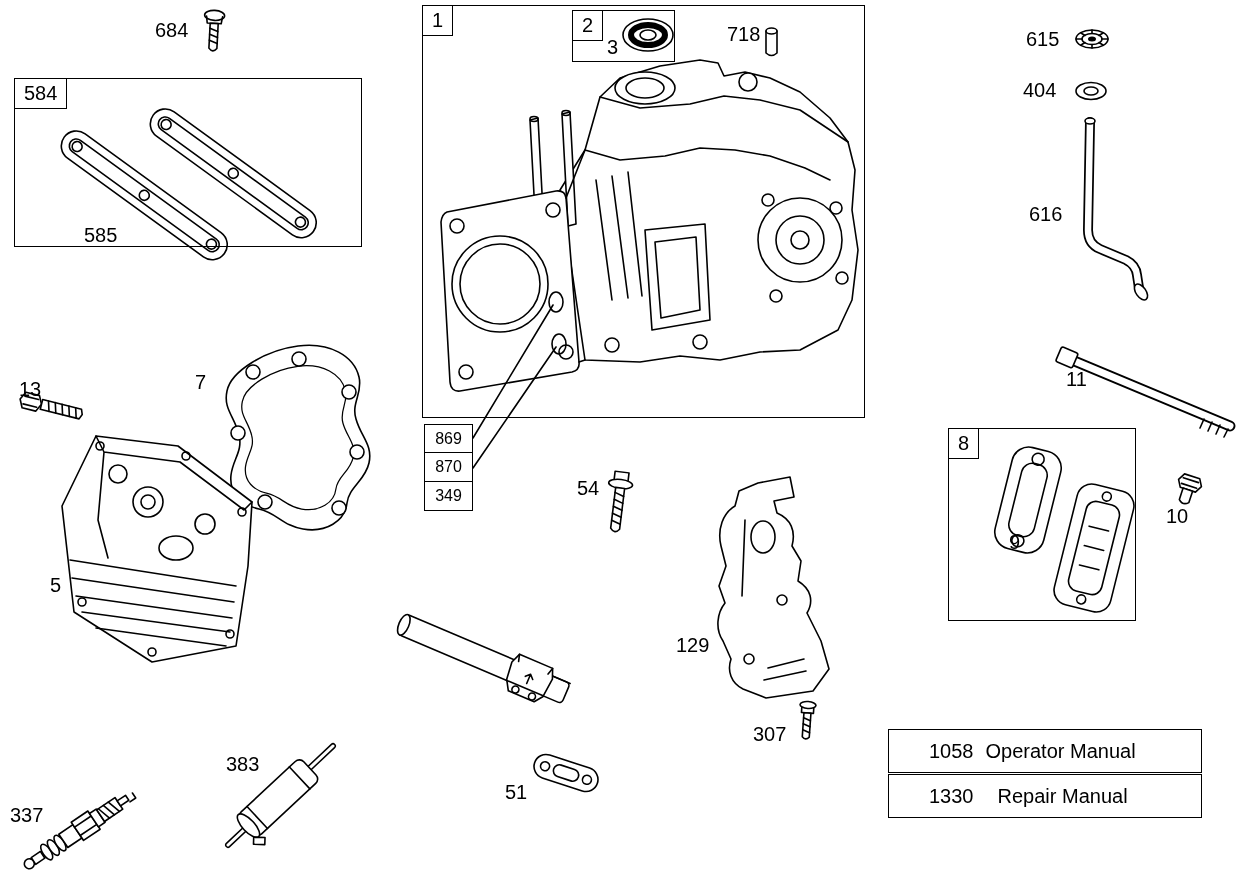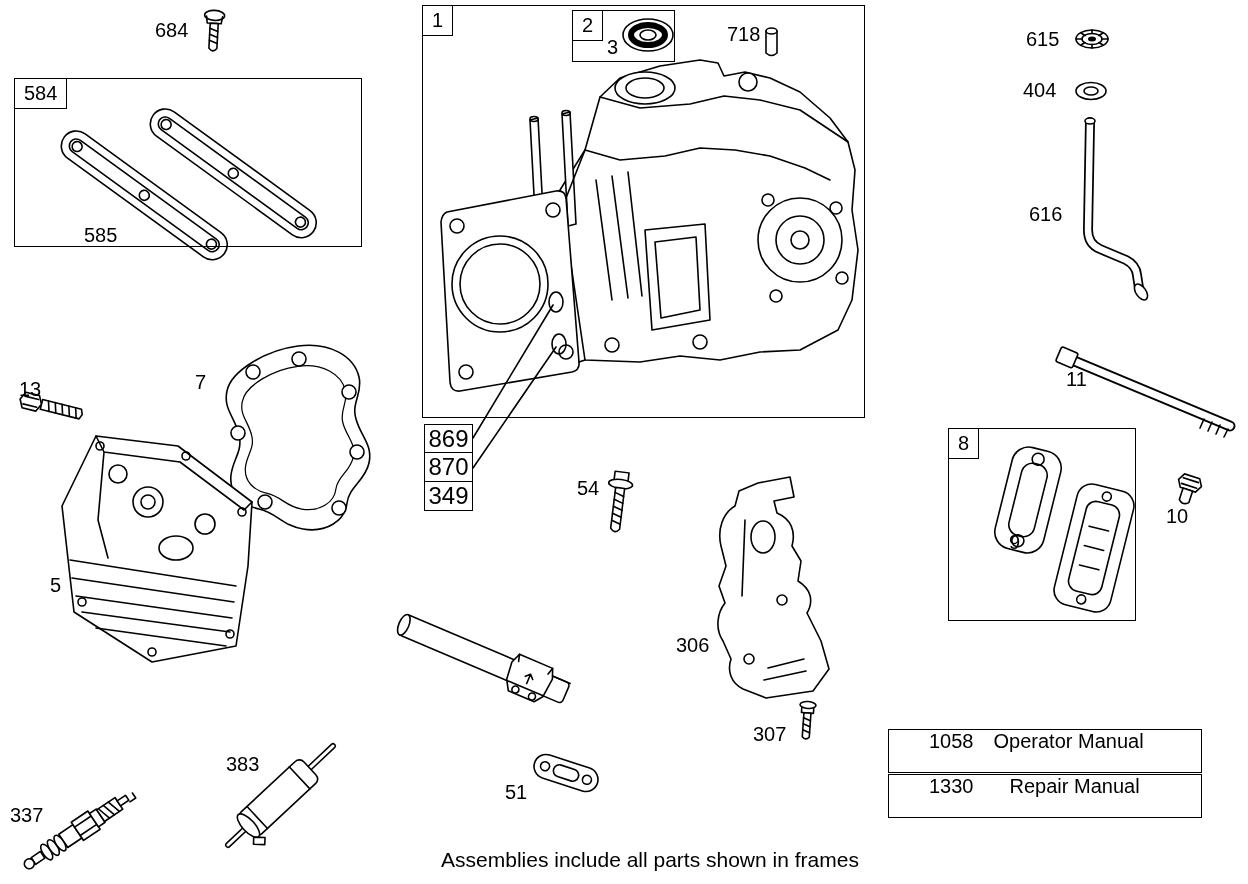--- a/index.html
+++ b/index.html
@@ -7,25 +7,25 @@
   .stage{position:absolute;left:0;top:0;width:1248px;height:884px;background:#fff}
   svg.art{position:absolute;left:0;top:0}
   .ln{stroke:#000;stroke-width:1.6;fill:none;stroke-linecap:round;stroke-linejoin:round}
   .fw{fill:#fff}
   .fd{fill:#000}
   .frame{position:absolute;border:1.6px solid #000;background:transparent}
   .corner{position:absolute;left:0;top:0;border-right:1.6px solid #000;border-bottom:1.6px solid #000;background:#fff;
           display:flex;align-items:center;justify-content:center;font-size:20px;padding:3px 9px;min-width:18px}
   .plabel{position:absolute;font-size:20px;white-space:nowrap}
   .callouts{position:absolute;left:424px;top:424px}
-  .numbox{width:49px;height:30px;border:1.6px solid #000;background:#fff;display:flex;align-items:center;justify-content:center;font-size:24px}
+  .numbox{width:49px;height:30px;border:1.6px solid #000;background:#fff;display:flex;align-items:center;justify-content:center;font-size:16px}
   .numbox + .numbox{margin-top:-1.6px}
-  .manual{position:absolute;height:44px;width:314px;border:1.6px solid #000;background:#fff;display:flex;align-items:flex-start;font-size:20px;padding-left:40px}
-  .mtitle{margin-left:20px}
-  .manual.second .mtitle{margin-left:36px}
+  .manual{position:absolute;height:44px;width:314px;border:1.6px solid #000;background:#fff;display:flex;align-items:center;font-size:20px;padding-left:40px}
+  .mtitle{margin-left:12px}
+  .manual.second .mtitle{margin-left:24px}
   .footer{position:absolute;font-size:21px;text-align:center}
 </style>
 </head>
 <body>
 
 <div class="stage">
 
   <svg class="art" width="1248" height="884" viewBox="0 0 1248 884">
 
     <g transform="translate(207,8) rotate(3)">
@@ -286,30 +286,29 @@
   <div class="plabel" style="left:1026px;top:28px">615</div>
   <div class="plabel" style="left:1023px;top:79px">404</div>
   <div class="plabel" style="left:1029px;top:203px">616</div>
   <div class="plabel" style="left:19px;top:378px">13</div>
   <div class="plabel" style="left:195px;top:371px">7</div>
   <div class="plabel" style="left:577px;top:477px">54</div>
   <div class="plabel" style="left:1066px;top:368px">11</div>
   <div class="plabel" style="left:1009px;top:531px">9</div>
   <div class="plabel" style="left:1166px;top:505px">10</div>
   <div class="plabel" style="left:50px;top:574px">5</div>
-  <div class="plabel" style="left:676px;top:634px">306</div>
+  <div class="plabel" style="left:676px;top:634px">129</div>
   <div class="plabel" style="left:753px;top:723px">307</div>
   <div class="plabel" style="left:10px;top:804px">337</div>
   <div class="plabel" style="left:226px;top:753px">383</div>
   <div class="plabel" style="left:505px;top:781px">51</div>
 
   <div class="manual" style="left:888px;top:729px">
     <span class="mnum">1058</span>
     <span class="mtitle">Operator Manual</span>
   </div>
   <div class="manual second" style="left:888px;top:774px">
     <span class="mnum">1330</span>
     <span class="mtitle">Repair Manual</span>
   </div>
 
-  <div class="footer" style="left:370px;top:848px;width:560px">Assemblies include all parts shown in frames</div>
 
 </div>
 
 </body></html>

